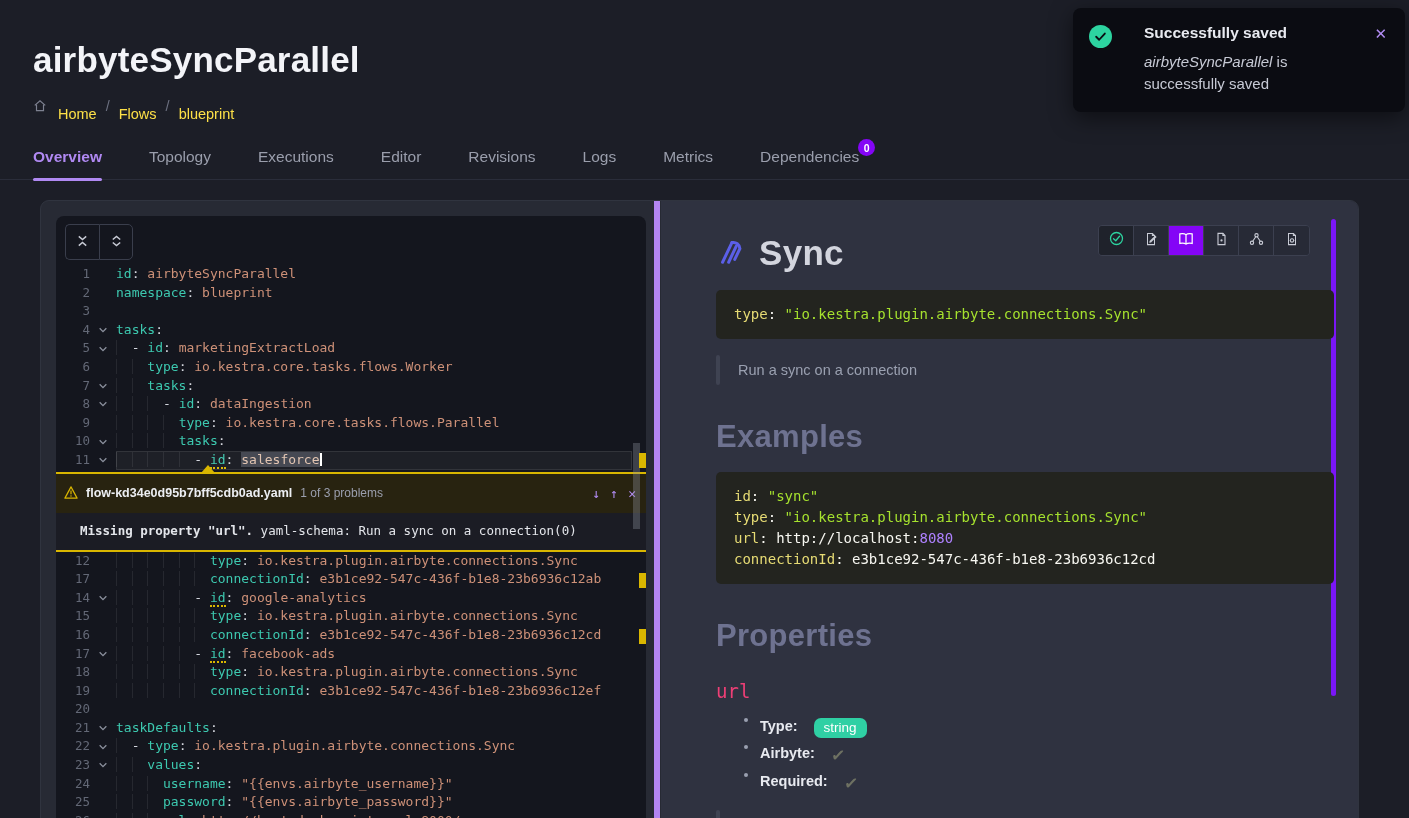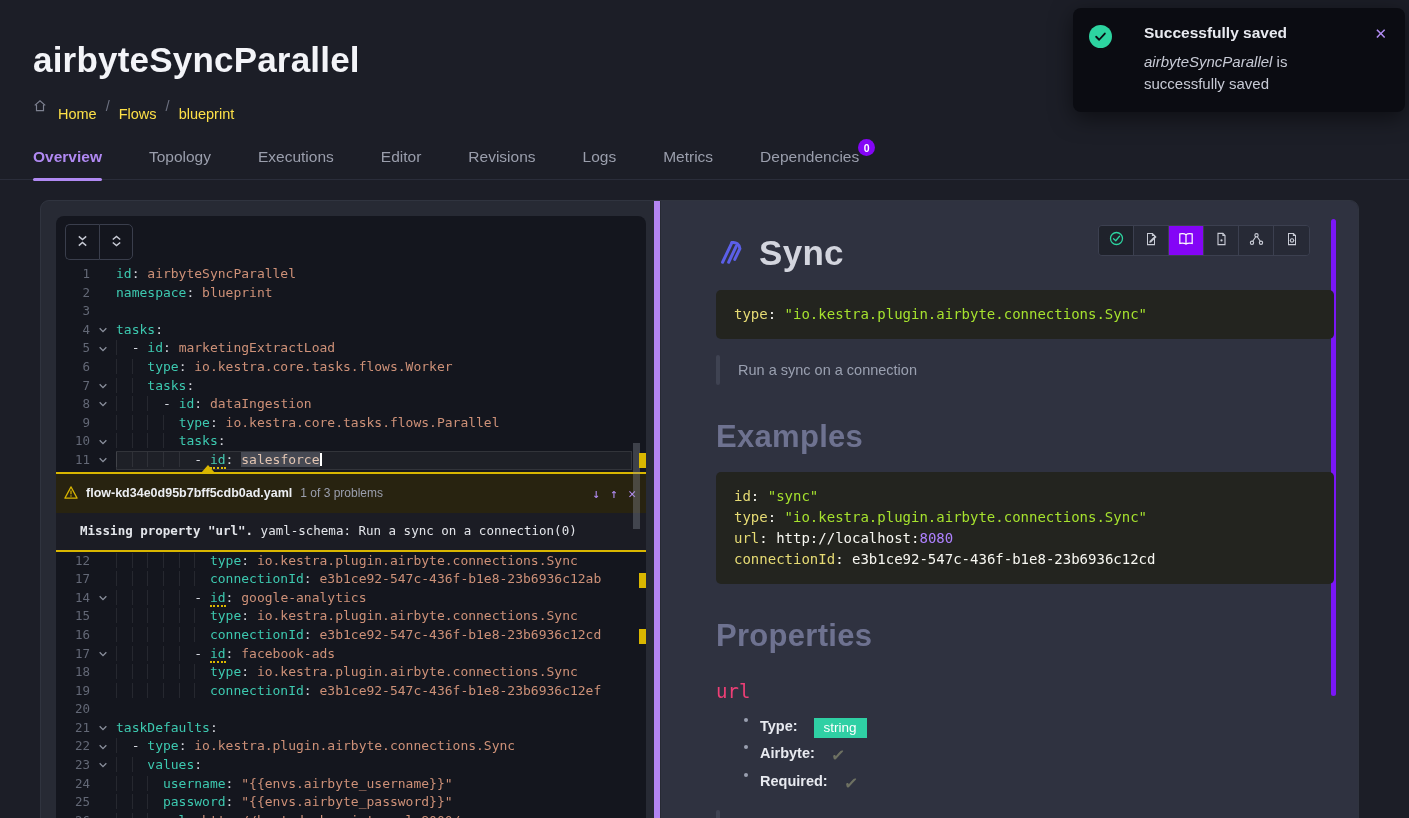--- a/index.html
+++ b/index.html
@@ -104,21 +104,21 @@
   .mk { color:#e6db74; } .ms { color:#a6e22e; } .mw { color:#f8f8f2; } .mn { color:#ae81ff; } .mp { color:#f8f8f2; }
   .quote { display:flex; margin-top:16px; }
   .quote .bar { width:4px; background:#3f4352; border-radius:2px; flex:0 0 auto; }
   .quote .qtext { padding:7px 0 7px 18px; font-size:14.5px; color:#9aa0b0; }
   .docs-h2 { font-size:31px; font-weight:bold; color:#6e7290; margin-top:34px; letter-spacing:.3px; }
   .prop-name { font-family:"DejaVu Sans Mono", monospace; font-size:19px; color:#ee3f76; margin-top:26px; }
   .prop-list { margin-top:16px; padding-left:44px; }
   .prop-item { display:flex; align-items:flex-start; gap:16px; margin-bottom:7px; font-size:14.5px; position:relative; }
   .prop-item::before { content:""; position:absolute; left:-16px; width:4px; height:4px; border-radius:50%; background:#9aa0b0; }
   .prop-label { font-weight:bold; color:#e8eaf0; }
-  .badge-type { background:#2fd0a4; color:#fff; border-radius:0; padding:2px 10px 3px; font-size:13.5px; }
+  .badge-type { background:#2fd0a4; color:#fff; border-radius:7px; padding:2px 10px 3px; font-size:13.5px; }
   .prop-check { color:#6e7162; font-size:17px; font-weight:bold; transform:rotate(6deg); }
 </style>
 </head>
 <body>
 
 <div class="page-header">
   <div class="page-title">airbyteSyncParallel</div>
   <div class="breadcrumb">
     <span class="home-ic">
       <svg width="14" height="14" viewBox="0 0 24 24" fill="none" stroke="#8f93a3" stroke-width="2">

